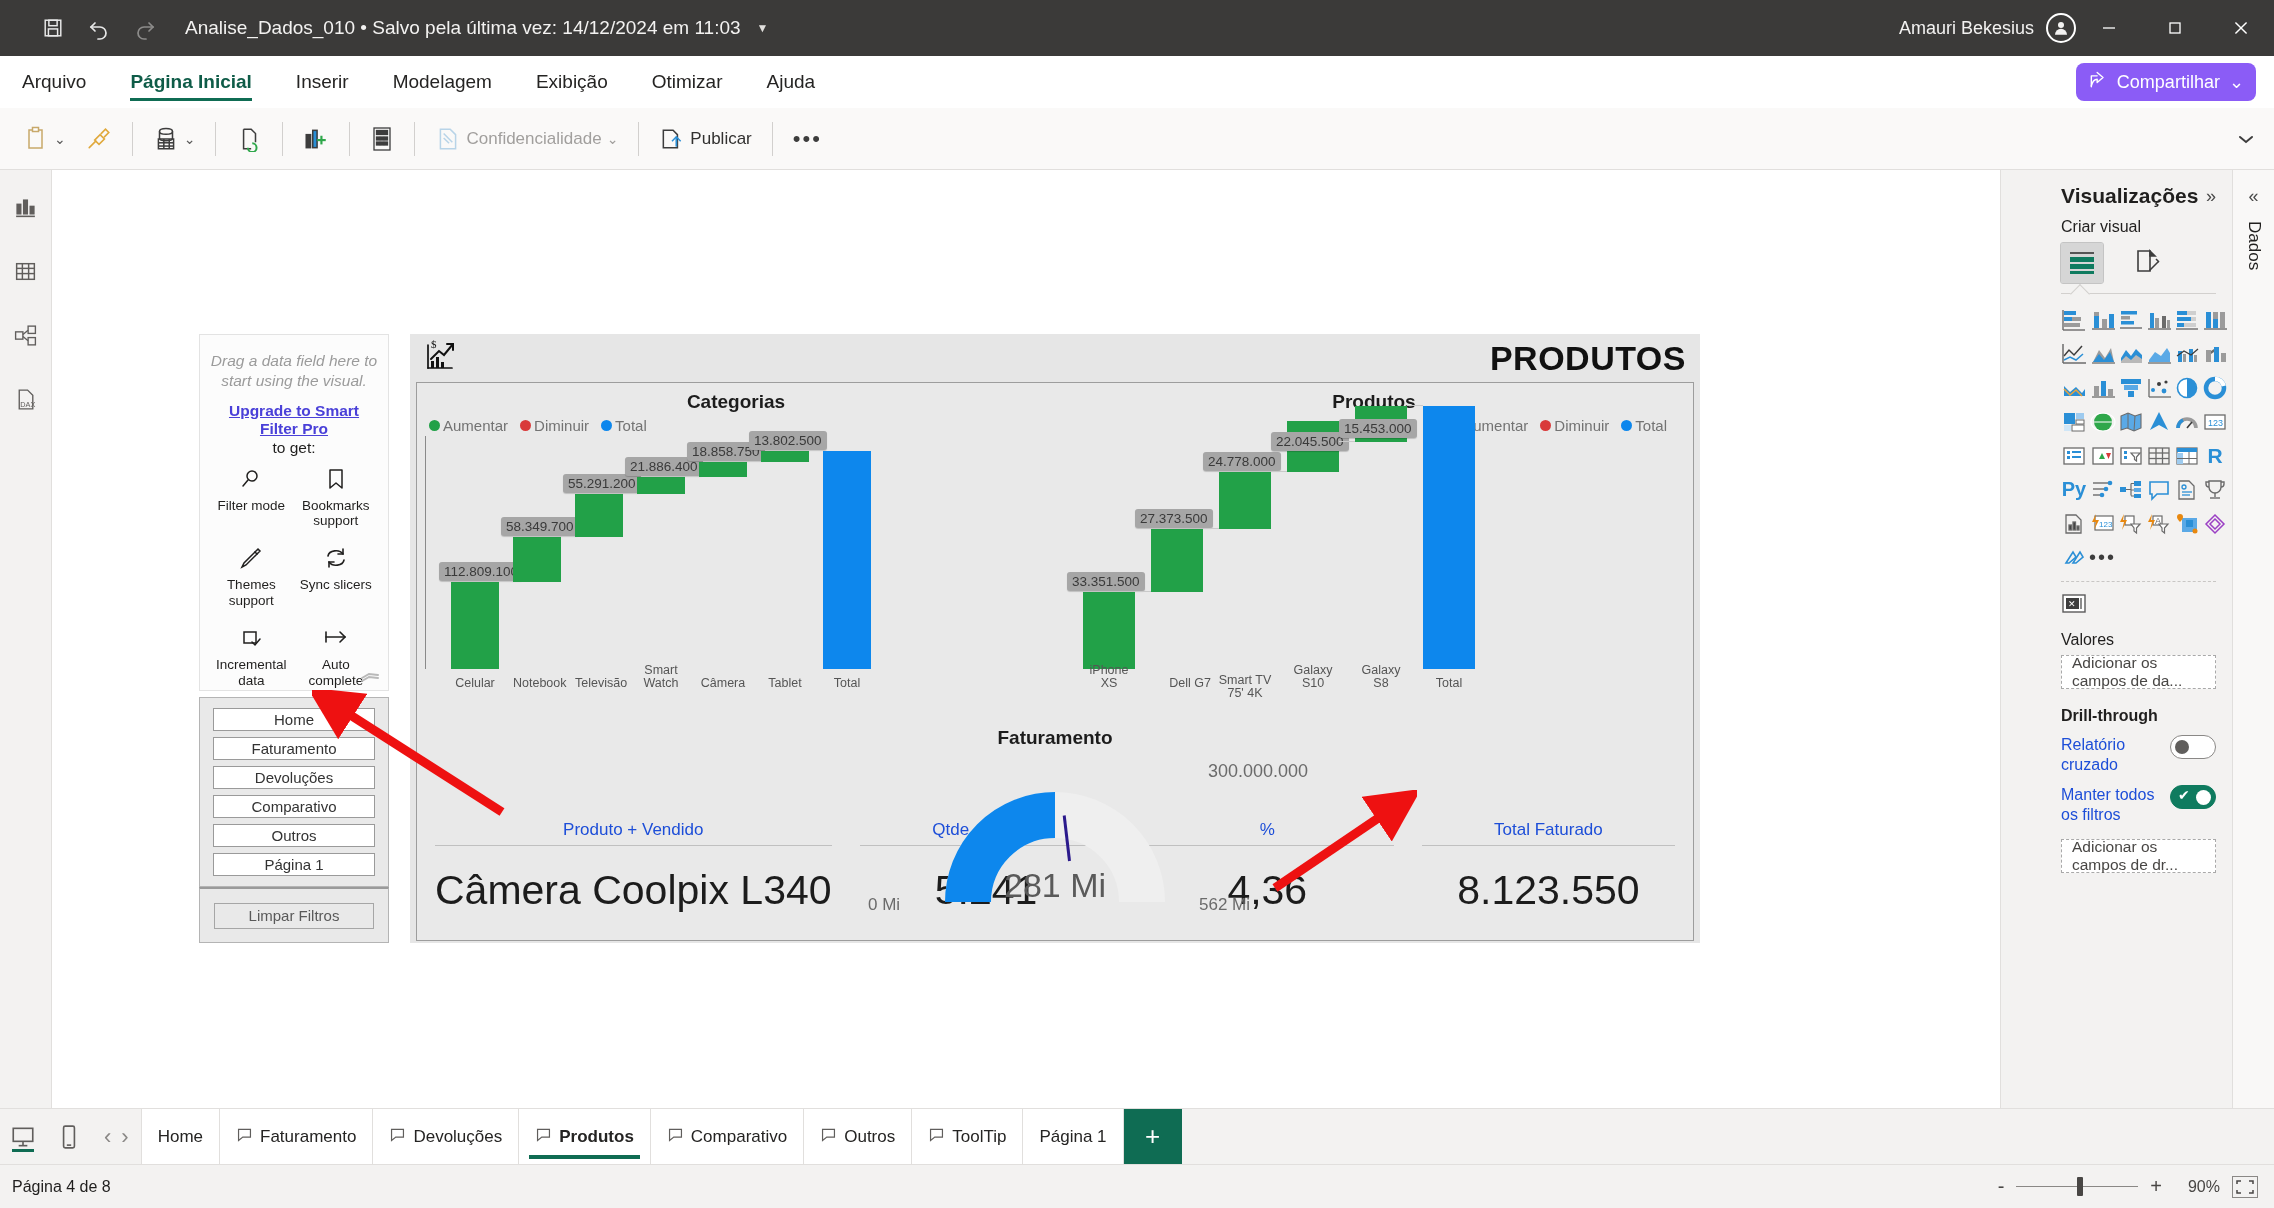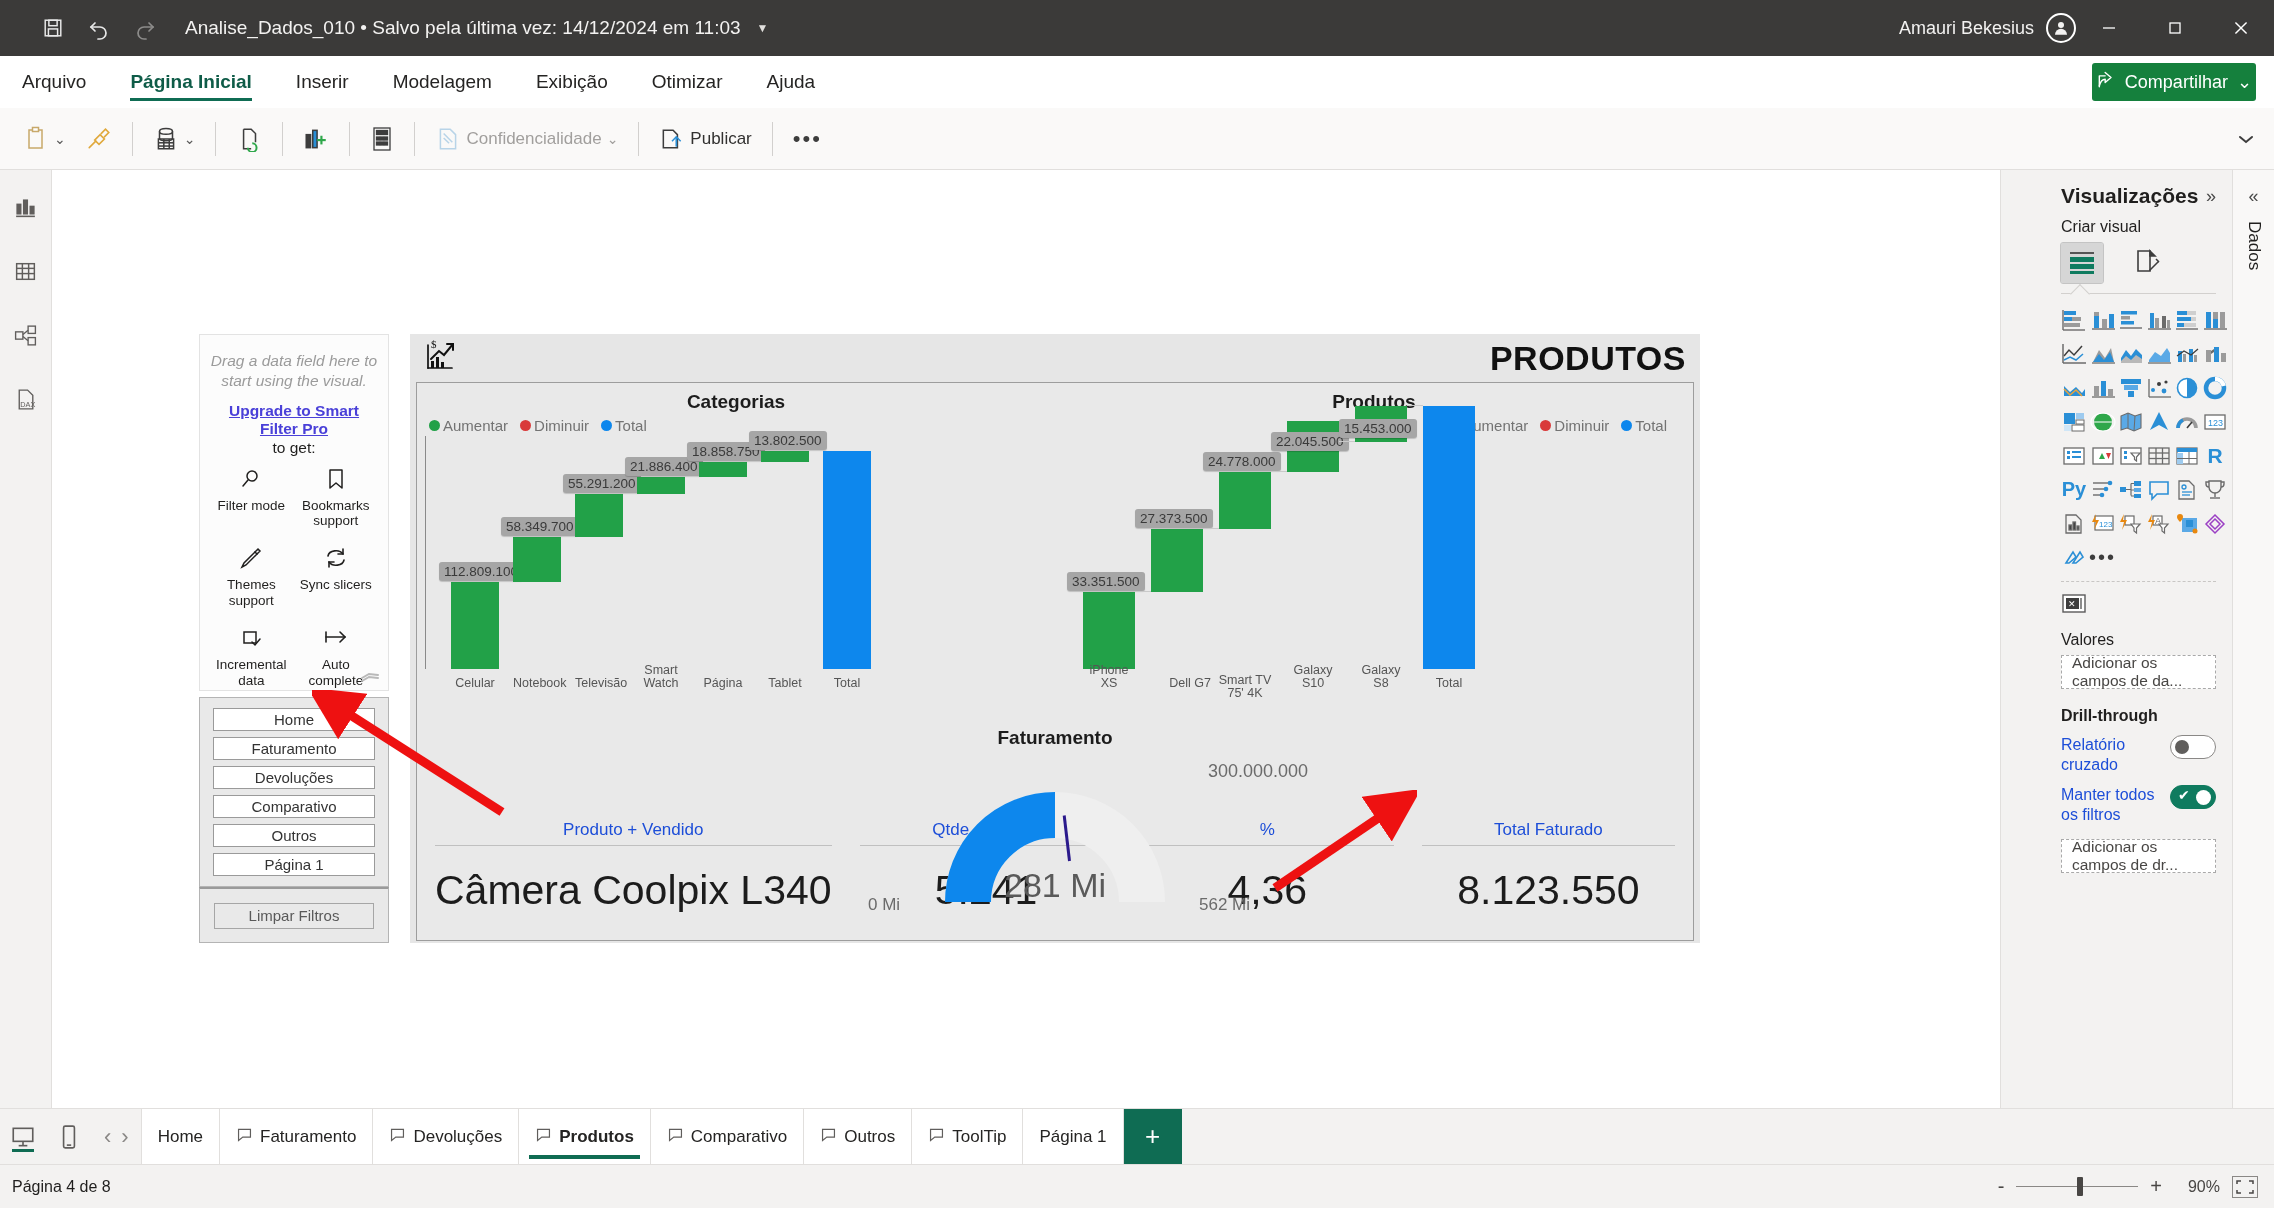--- a/index.html
+++ b/index.html
@@ -45,22 +45,22 @@
     display: flex; align-items: center; padding: 0 22px;
     font-size: 19px; color: #252423; cursor: pointer; position: relative;
   }
   .rtab.active { font-weight: bold; color: #0f5c48; }
   .rtab.active::after {
     content: ''; position: absolute; left: 22px; right: 22px; bottom: 6px;
     height: 3px; background: #0f6c53;
   }
   .share-btn {
     position: absolute; right: 18px; top: 7px; height: 38px;
-    background: #15803d; color: #fff; border-radius: 3px;
-    display: flex; align-items: center; gap: 9px; padding: 0 4px;
+    background: #8b5cf6; color: #fff; border-radius: 8px;
+    display: flex; align-items: center; gap: 9px; padding: 0 12px;
     font-size: 18px; cursor: pointer;
   }
 
   
   .ribbon-bar {
     height: 62px; background: #faf9f8; border-bottom: 1px solid #e1dfdd;
     display: flex; align-items: center; padding-left: 16px; gap: 2px; flex: 0 0 62px;
     position: relative;
   }
   .rb-item {
@@ -691,21 +691,21 @@
                 <div class="wf-conn" style="left:140px;width:14px;bottom:154px"></div>
                 <div class="wf-conn" style="left:202px;width:14px;bottom:197px"></div>
                 <div class="wf-conn" style="left:264px;width:14px;bottom:214px"></div>
                 <div class="wf-conn" style="left:326px;width:14px;bottom:229px"></div>
                 <div class="wf-conn" style="left:388px;width:14px;bottom:240px"></div>
 
                 <div class="wf-cat" style="left:30px;width:48px">Celular</div>
                 <div class="wf-cat" style="left:92px;width:48px">Notebook</div>
                 <div class="wf-cat" style="left:154px;width:48px">Televisão</div>
                 <div class="wf-cat" style="left:210px;width:60px">Smart Watch</div>
-                <div class="wf-cat" style="left:278px;width:48px">Página</div>
+                <div class="wf-cat" style="left:278px;width:48px">Câmera</div>
                 <div class="wf-cat" style="left:340px;width:48px">Tablet</div>
                 <div class="wf-cat" style="left:402px;width:48px">Total</div>
               </div>
             </div>
 
             <div class="chart-cell">
               <div class="chart-title">Produtos</div>
               <div class="legend right">
                 <span class="item">
                   <i class="dot" style="background:#22a148"></i>

